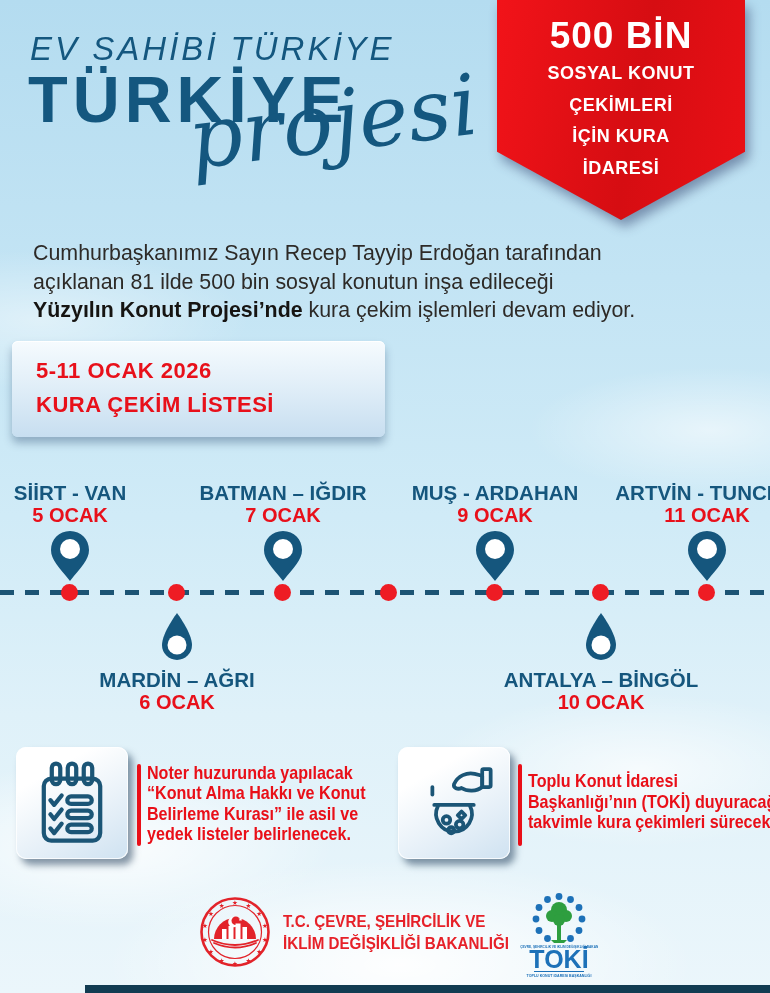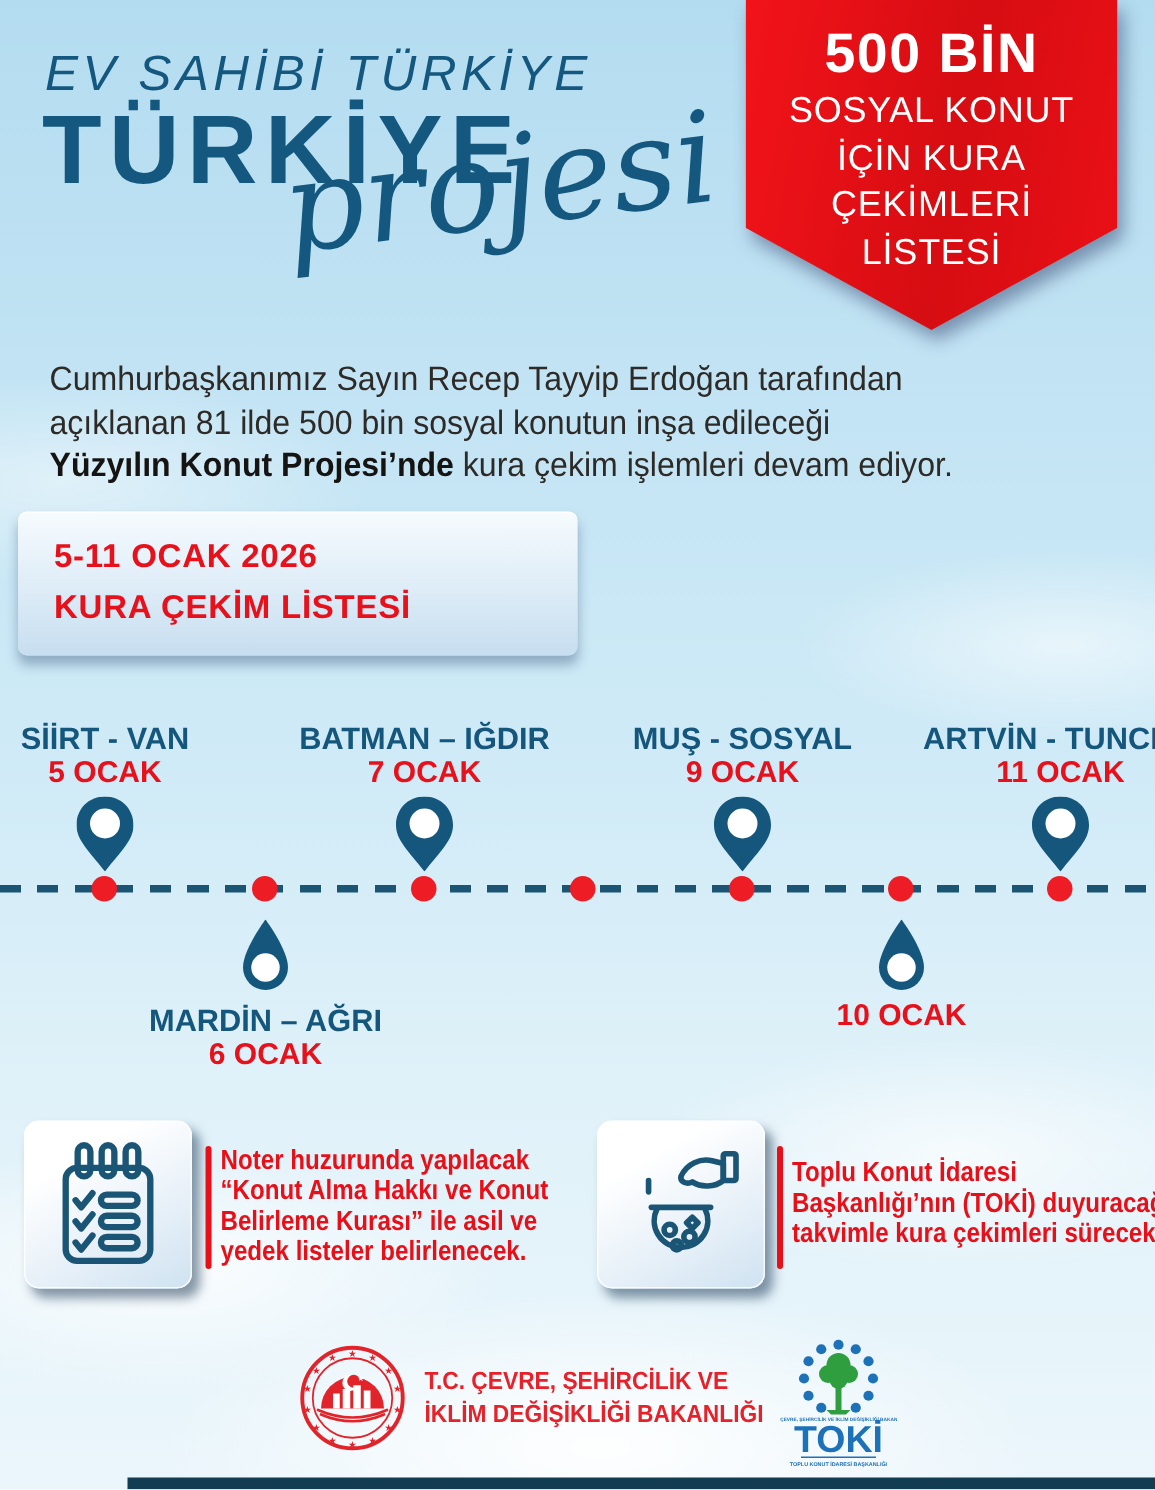--- a/index.html
+++ b/index.html
@@ -23,21 +23,21 @@
   .title-sub{left:30px;top:134px;font-size:47px;font-weight:900;color:#14577f;
     letter-spacing:2px;white-space:nowrap;}
   .title-script{left:188px;top:80px;font-family:"DejaVu Serif",serif;font-style:italic;
     font-size:84px;color:#14577f;transform:rotate(-7deg);white-space:nowrap;line-height:1;}
   
   .badge-wrap{left:497px;top:0;filter:drop-shadow(4px 7px 6px rgba(30,45,90,.45));}
   .badge{width:248px;height:220px;background:linear-gradient(100deg,#f21319 0%,#d60d12 55%,#ea1016 100%);
     clip-path:polygon(0 0,100% 0,100% 69%,50% 100%,0 69%);
     color:#fff;text-align:center;padding-top:14px;box-sizing:border-box;}
   .badge .b0{font-size:37px;font-weight:900;letter-spacing:1px;line-height:44px;}
-  .badge .bl{font-size:24px;font-weight:400;letter-spacing:.5px;line-height:31.5px;}
+  .badge .bl{font-size:18px;font-weight:700;letter-spacing:.5px;line-height:31.5px;}
   
   .intro{left:33px;top:239px;width:680px;font-size:22.5px;line-height:28.5px;
     color:#2d2a27;font-weight:500;transform:scaleX(.95);transform-origin:left top;white-space:nowrap;}
   .intro b{font-weight:900;color:#161412;}
   
   .datebox{left:12px;top:341px;width:373px;height:96px;border-radius:6px;
     background:linear-gradient(180deg,#f6fbfe 0%,#ddecf7 55%,#c7def0 100%);
     box-shadow:0 6px 8px rgba(30,60,100,.35), inset 0 1px 0 #fff;
     box-sizing:border-box;padding:13px 0 0 24px;}
   .datebox div{font-size:22px;font-weight:900;color:#e8101a;line-height:34px;letter-spacing:.5px;}
@@ -73,23 +73,23 @@
 <div id="poster">
 
   <div class="abs tagline">EV SAHİBİ TÜRKİYE</div>
   <div class="abs title-main">TÜRKİYE</div>
   <div class="abs title-script">projesi</div>
 
   <div class="abs badge-wrap">
     <div class="badge">
       <div class="b0">500 BİN</div>
       <div class="bl">SOSYAL KONUT</div>
+      <div class="bl">ÇEKİMLERİ</div>
       <div class="bl">İÇİN KURA</div>
-      <div class="bl">ÇEKİMLERİ</div>
-      <div class="bl">LİSTESİ</div>
+      <div class="bl">İDARESİ</div>
     </div>
   </div>
 
   <div class="abs intro">
     <div>Cumhurbaşkanımız Sayın Recep Tayyip Erdoğan tarafından</div>
     <div>açıklanan 81 ilde 500 bin sosyal konutun inşa edileceği</div>
     <div><b>Yüzyılın Konut Projesi’nde</b><span> kura çekim işlemleri devam ediyor.</span></div>
   </div>
 
   <div class="abs datebox">
@@ -116,21 +116,21 @@
   </div>
   <div class="abs tl-group tl-top" style="left:173px">
     <div class="tl-city">BATMAN – IĞDIR</div>
     <div class="tl-date">7 OCAK</div>
     <svg width="38" height="50" viewBox="0 0 38 50">
         <path d="M19 0C8 0 0 8.5 0 19c0 10 8 17 19 31 11-14 19-21 19-31C38 8.5 30 0 19 0Z" fill="#15567d"></path>
         <circle cx="19" cy="18" r="10" fill="#fff"></circle>
       </svg>
   </div>
   <div class="abs tl-group tl-top" style="left:385px">
-    <div class="tl-city">MUŞ - SOSYAL</div>
+    <div class="tl-city">MUŞ - ARDAHAN</div>
     <div class="tl-date">9 OCAK</div>
     <svg width="38" height="50" viewBox="0 0 38 50">
         <path d="M19 0C8 0 0 8.5 0 19c0 10 8 17 19 31 11-14 19-21 19-31C38 8.5 30 0 19 0Z" fill="#15567d"></path>
         <circle cx="19" cy="18" r="10" fill="#fff"></circle>
       </svg>
   </div>
   <div class="abs tl-group tl-top" style="left:597px">
     <div class="tl-city">ARTVİN - TUNCELİ</div>
     <div class="tl-date">11 OCAK</div>
     <svg width="38" height="50" viewBox="0 0 38 50">
@@ -145,20 +145,21 @@
         <circle cx="17" cy="32" r="9.5" fill="#fff"></circle>
       </svg>
     <div class="tl-city">MARDİN – AĞRI</div>
     <div class="tl-date">6 OCAK</div>
   </div>
   <div class="abs tl-group tl-bottom" style="left:491px">
     <svg width="34" height="48" viewBox="0 0 34 48">
         <path d="M17 0C17 0 2 20 2 32a15 15 0 0 0 30 0C32 20 17 0 17 0Z" fill="#15567d"></path>
         <circle cx="17" cy="32" r="9.5" fill="#fff"></circle>
       </svg>
+    <div class="tl-city">ANTALYA – BİNGÖL</div>
     <div class="tl-date">10 OCAK</div>
   </div>
 
   <div class="abs tile" style="left:16px">
     <svg width="94" height="94" viewBox="0 0 100 100" fill="none" stroke="#1b5576" stroke-width="4.5" stroke-linecap="round" stroke-linejoin="round">
       <rect x="20" y="24" width="60" height="66" rx="8"></rect>
       <rect x="28.5" y="8" width="9" height="22" rx="4.5"></rect>
       <rect x="45.5" y="8" width="9" height="22" rx="4.5"></rect>
       <rect x="62.5" y="8" width="9" height="22" rx="4.5"></rect>
       <polyline points="27,47 31,52 39,42"></polyline>

